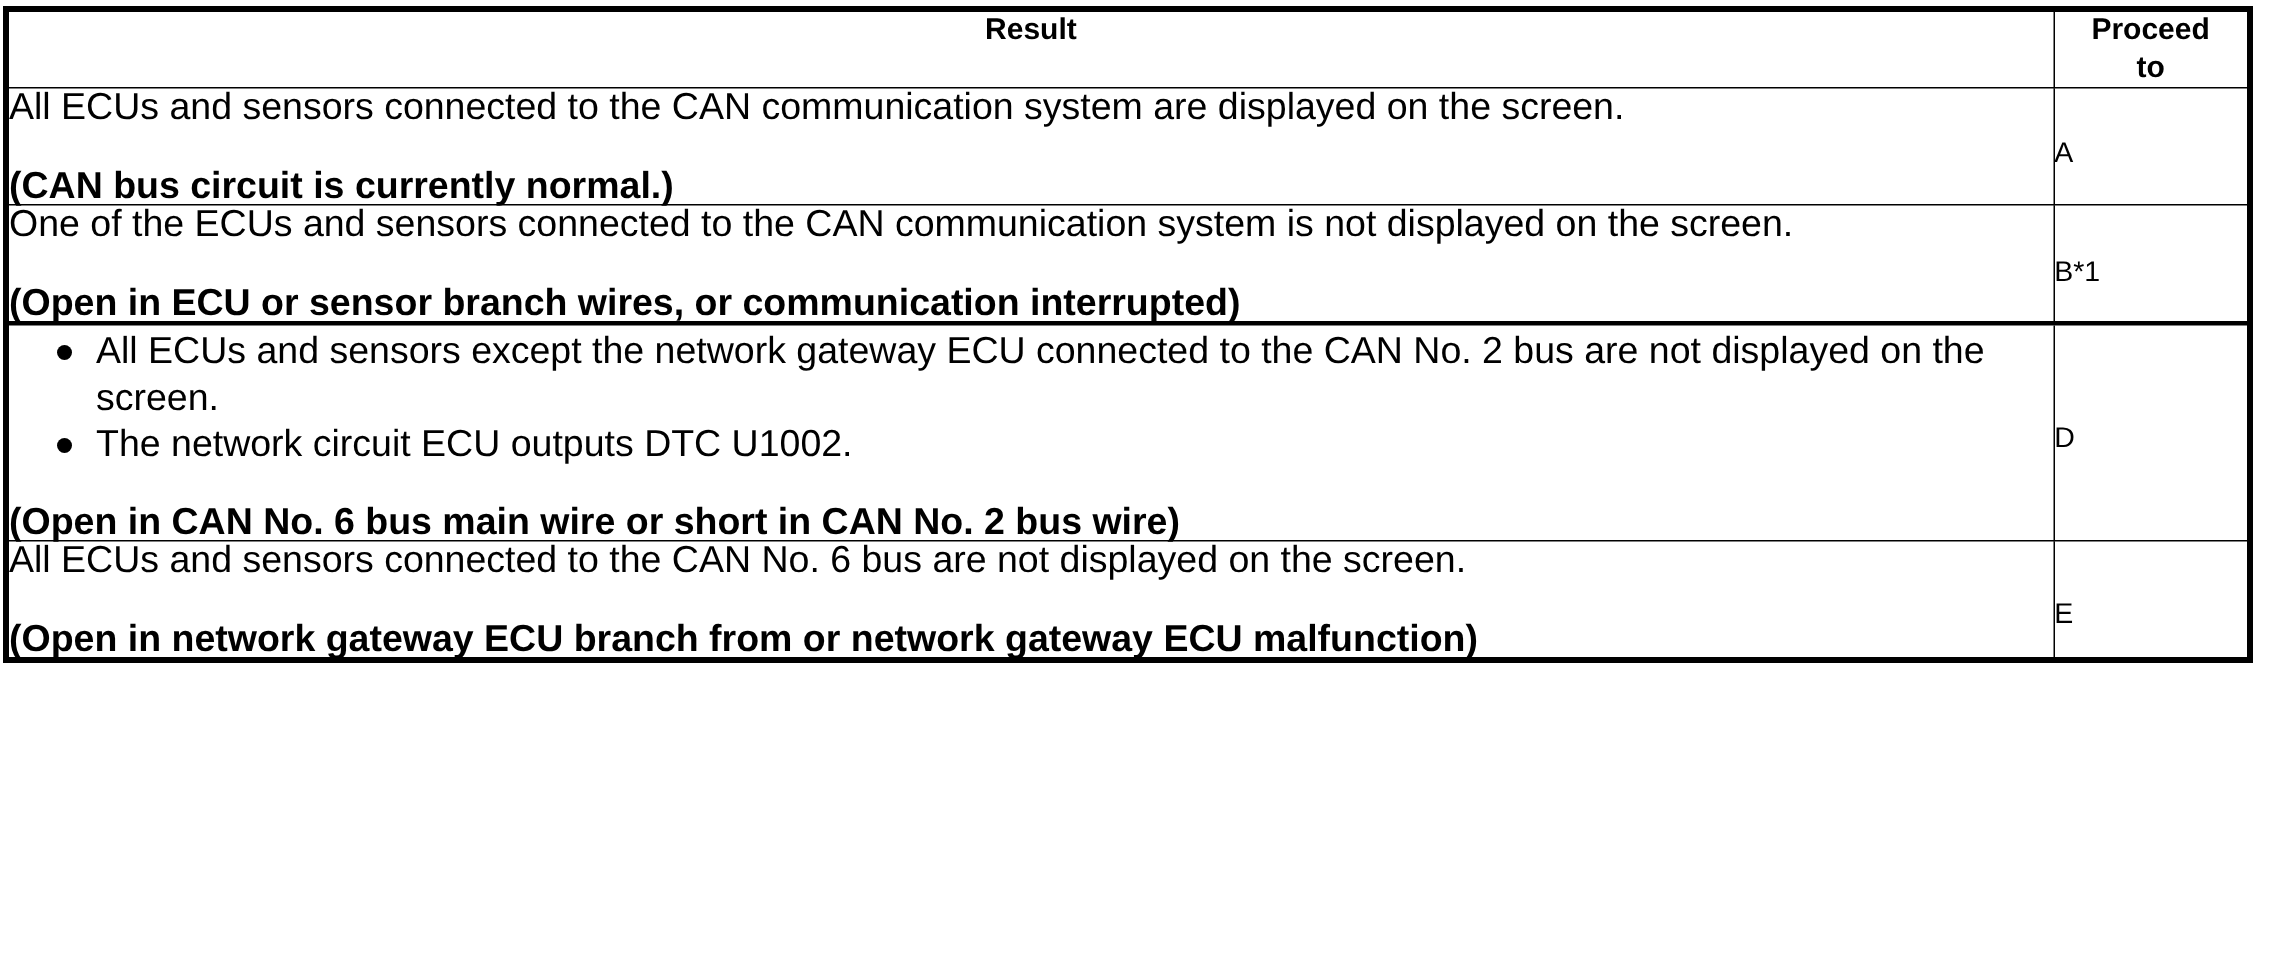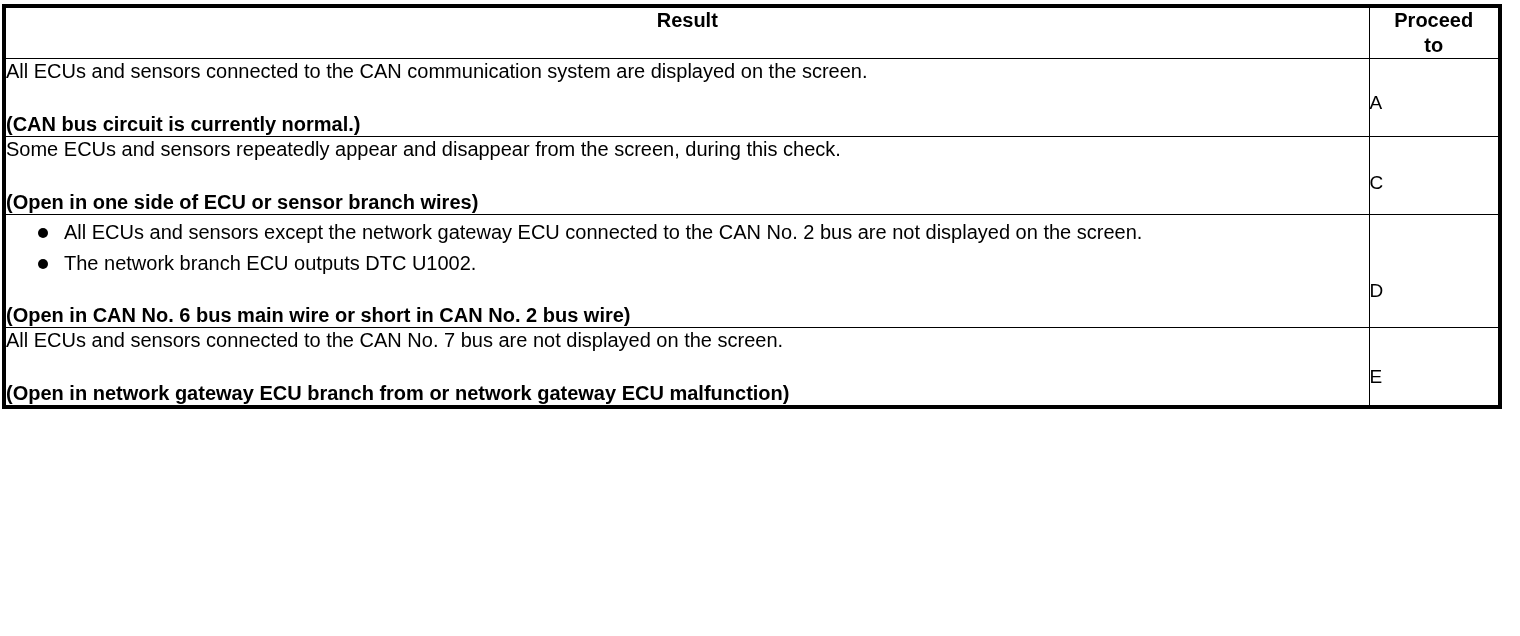--- a/index.html
+++ b/index.html
@@ -67,21 +67,21 @@
   
   tbody tr.rule-heavy > td { border-bottom: 3px solid #000000; }
 
   tbody tr > td:first-child { border-left: none; }
   tbody tr > td:last-child  { border-right: none; }
   tbody tr:last-child > td  { border-bottom: none; }
 
   
   .cell-result {
     padding: 5px 8px 6px 6px;
-    font-size: 20px;
+    font-size: 25px;
     line-height: 24px;
   }
   .line-main {
     margin: 0;
     padding: 0;
     white-space: nowrap;
   }
   .line-note {
     margin: 29px 0 0 0;
     padding: 0;
@@ -158,53 +158,53 @@
       <tr>
         <td class="cell-result">
           <p class="line-main">All ECUs and sensors connected to the CAN communication system are displayed on the screen.</p>
           <p class="line-note">(CAN bus circuit is currently normal.)</p>
         </td>
         <td class="cell-proceed">
           <span class="proceed-label pl-off-a">A</span>
         </td>
       </tr>
 
-
-      <tr>
-        <td class="cell-result">
-          <p class="line-main">Some ECUs and sensors repeatedly appear and disappear from the screen, during this check.</p>
-          <p class="line-note">(Open in one side of ECU or sensor branch wires)</p>
-        </td>
-        <td class="cell-proceed">
-          <span class="proceed-label pl-off-c">C</span>
-        </td>
-      </tr>
+      <tr class="rule-heavy">
+        <td class="cell-result">
+          <p class="line-main">One of the ECUs and sensors connected to the CAN communication system is not displayed on the screen.</p>
+          <p class="line-note">(Open in ECU or sensor branch wires, or communication interrupted)</p>
+        </td>
+        <td class="cell-proceed">
+          <span class="proceed-label pl-off-b">B*1</span>
+        </td>
+      </tr>
+
 
       <tr>
         <td class="cell-result">
           <ul class="bullet-list">
             <li class="bullet-item">
               <span class="bullet-dot"></span>
               <span class="bullet-text">All ECUs and sensors except the network gateway ECU connected to the CAN No. 2 bus are not displayed on the screen.</span>
             </li>
             <li class="bullet-item">
               <span class="bullet-dot"></span>
-              <span class="bullet-text">The network branch ECU outputs DTC U1002.</span>
+              <span class="bullet-text">The network circuit ECU outputs DTC U1002.</span>
             </li>
           </ul>
           <p class="line-note line-note-bullets">(Open in CAN No. 6 bus main wire or short in CAN No. 2 bus wire)</p>
         </td>
         <td class="cell-proceed">
           <span class="proceed-label pl-off-d">D</span>
         </td>
       </tr>
 
       <tr>
         <td class="cell-result">
-          <p class="line-main">All ECUs and sensors connected to the CAN No. 7 bus are not displayed on the screen.</p>
+          <p class="line-main">All ECUs and sensors connected to the CAN No. 6 bus are not displayed on the screen.</p>
           <p class="line-note">(Open in network gateway ECU branch from or network gateway ECU malfunction)</p>
         </td>
         <td class="cell-proceed">
           <span class="proceed-label pl-off-e">E</span>
         </td>
       </tr>
 
     </tbody>
   </table>
 

